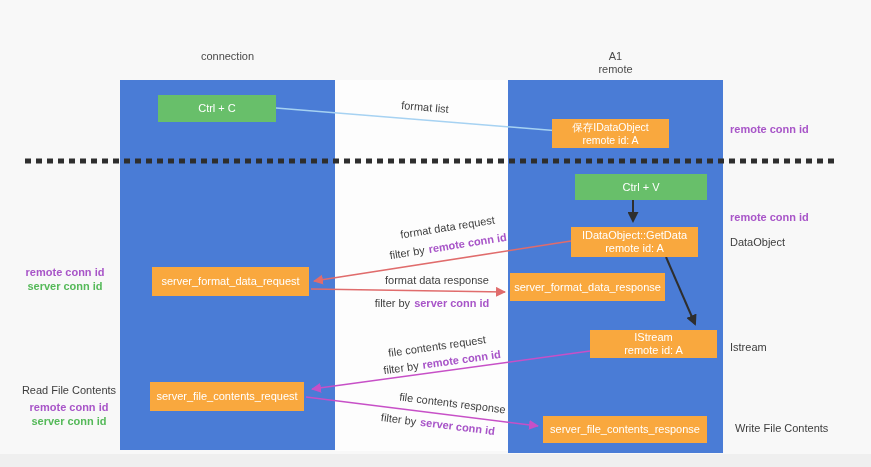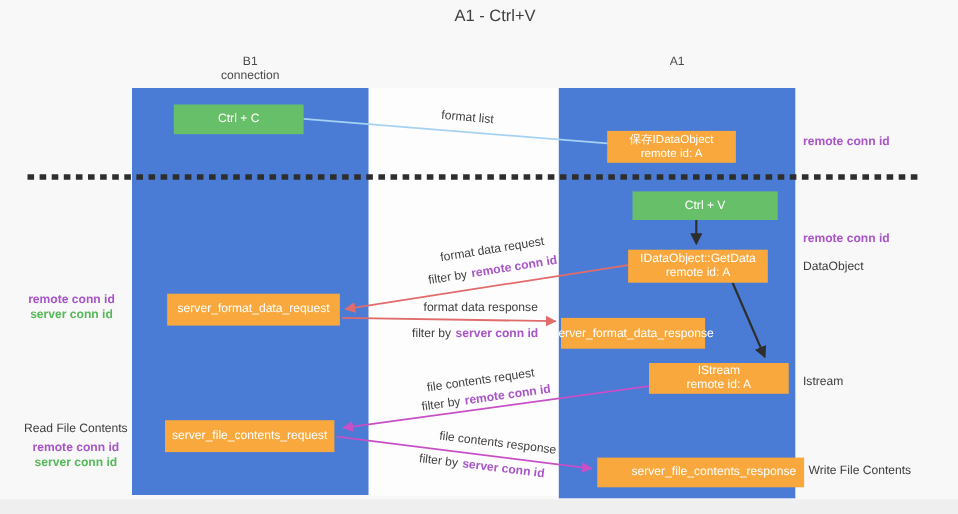--- a/index.html
+++ b/index.html
@@ -50,29 +50,28 @@
   .rot-p7{transform:rotate(7deg);}
   .side-label{font-size:11px;white-space:nowrap;line-height:13px;}
   .side-stack{text-align:center;font-size:11px;line-height:14px;white-space:nowrap;}
 </style>
 </head>
 <body>
 
 <div id="stage">
 
   <div class="abs title">
-    <div>A1 - Ctrl+V</div>
   </div>
 
   <div class="abs lane-header" style="left:120px;">
-    <div>B1</div>
     <div>connection</div>
   </div>
   <div class="abs lane-header" style="left:508px;">
     <div>A1</div>
+    <div>remote</div>
   </div>
 
   <div class="abs gap-strip"></div>
   <div class="abs lane lane-left"></div>
   <div class="abs lane lane-right"></div>
   <div class="abs bottom-strip"></div>
 
   <svg class="abs arrows" xmlns="http://www.w3.org/2000/svg">
     <defs>
       <marker id="mh-blue" markerUnits="userSpaceOnUse" markerWidth="9" markerHeight="9" refX="8" refY="4.5" orient="auto" viewBox="0 0 9 9">
@@ -113,34 +112,34 @@
 
   <div class="abs node orange" style="left:571px;top:227px;width:127px;height:30px;">
     <div>IDataObject::GetData</div>
     <div>remote id: A</div>
   </div>
 
   <div class="abs node orange" style="left:152px;top:267px;width:157px;height:29px;">
     <div>server_format_data_request</div>
   </div>
 
-  <div class="abs node orange" style="left:510px;top:289px;width:131px;height:28px;">
+  <div class="abs node orange" style="left:510px;top:273px;width:155px;height:28px;">
     <div>server_format_data_response</div>
   </div>
 
   <div class="abs node orange" style="left:590px;top:330px;width:127px;height:28px;">
     <div>IStream</div>
     <div>remote id: A</div>
   </div>
 
   <div class="abs node orange" style="left:150px;top:382px;width:154px;height:29px;">
     <div>server_file_contents_request</div>
   </div>
 
-  <div class="abs node orange" style="left:543px;top:416px;width:164px;height:27px;padding-left:24px;">
+  <div class="abs node orange" style="left:543px;top:416px;width:164px;height:27px;">
     <div>server_file_contents_response</div>
   </div>
 
   <div class="abs edge-label rot-p5" style="left:365px;top:101px;width:120px;">
     <span>format list</span>
   </div>
 
   <div class="abs edge-label rot-n9" style="left:385px;top:221px;width:125px;">
     <span>format data request</span>
   </div>

